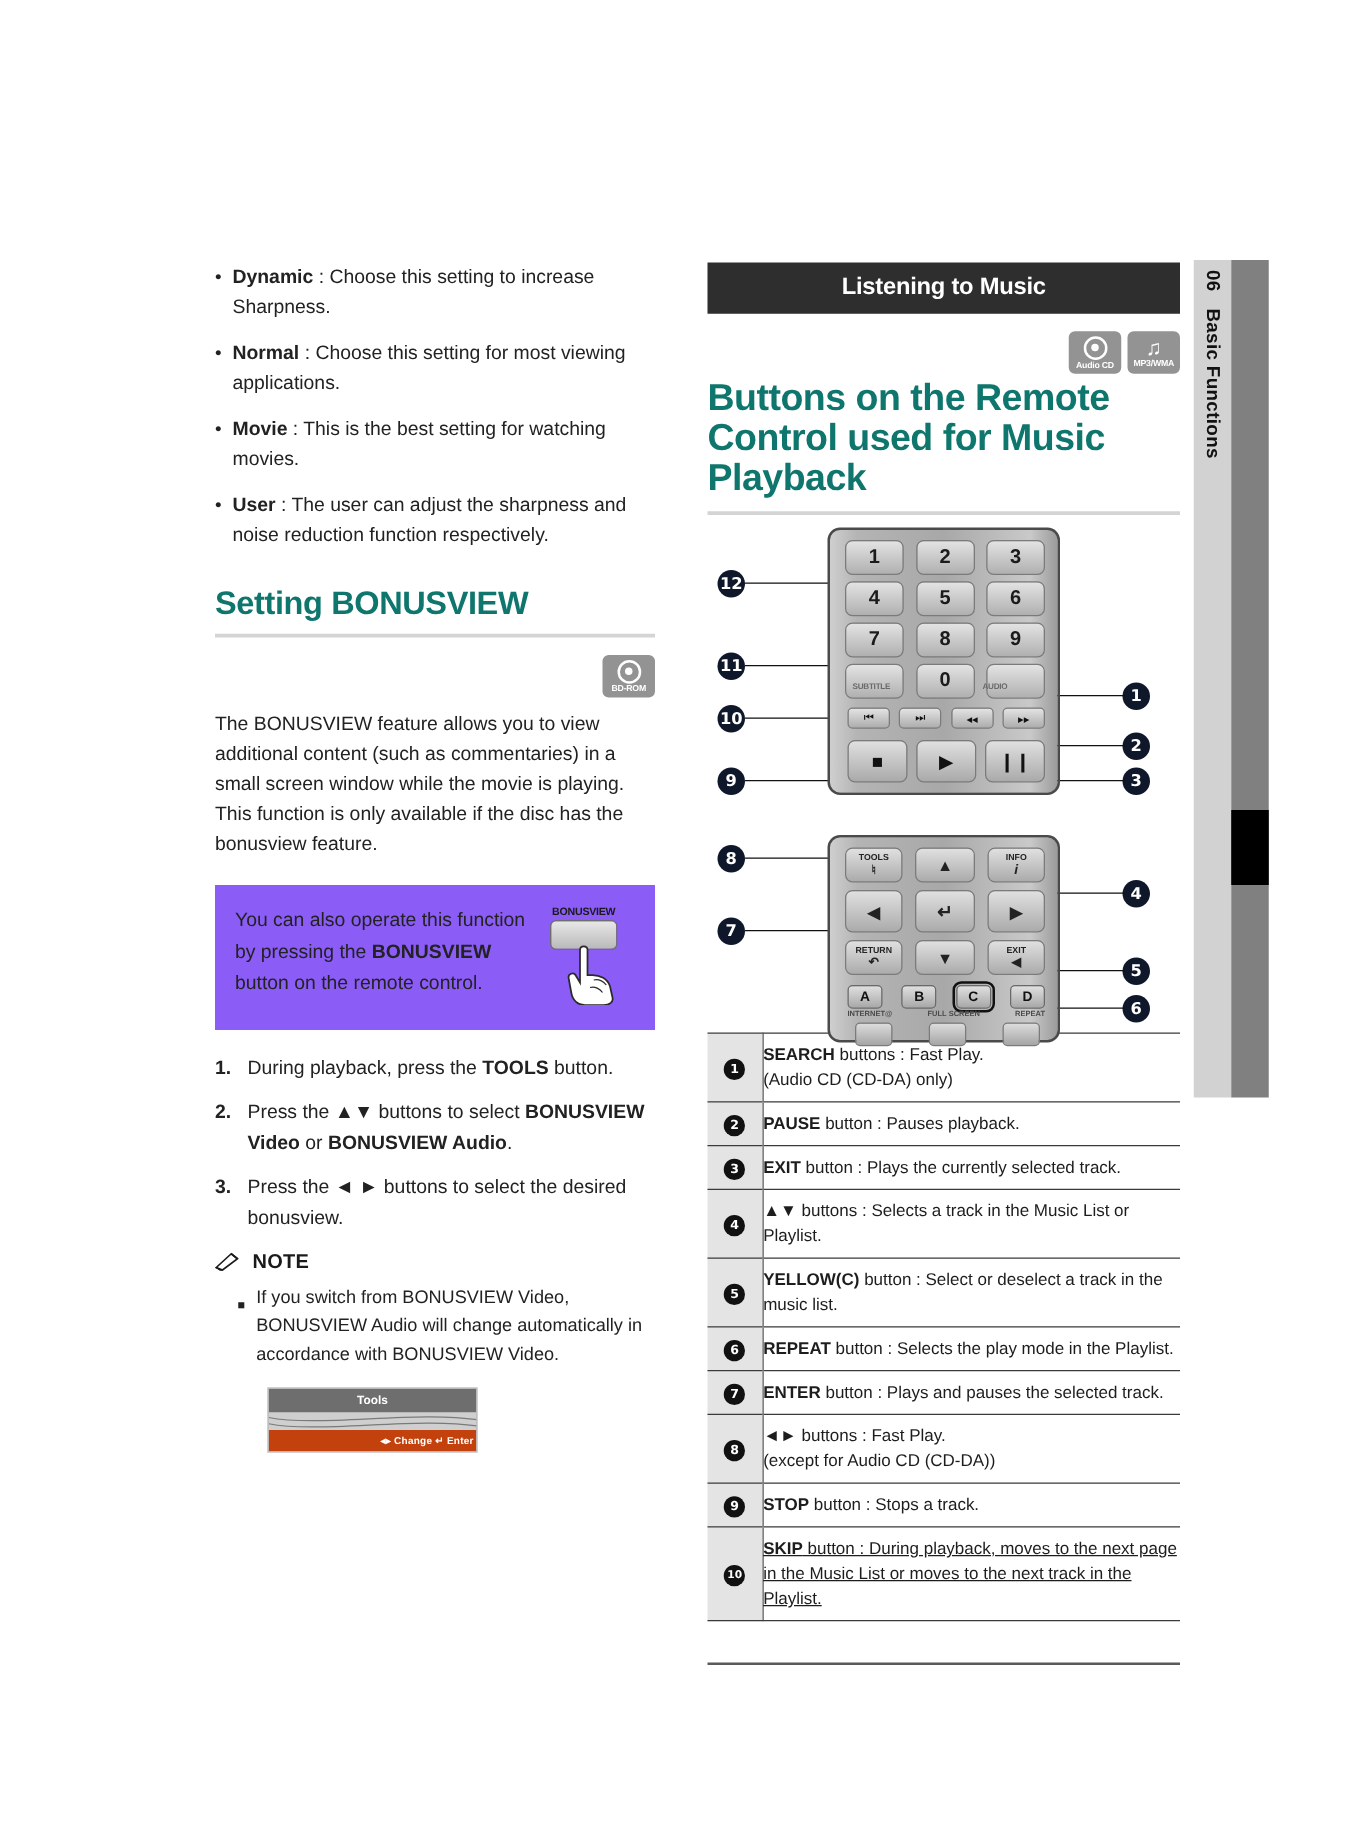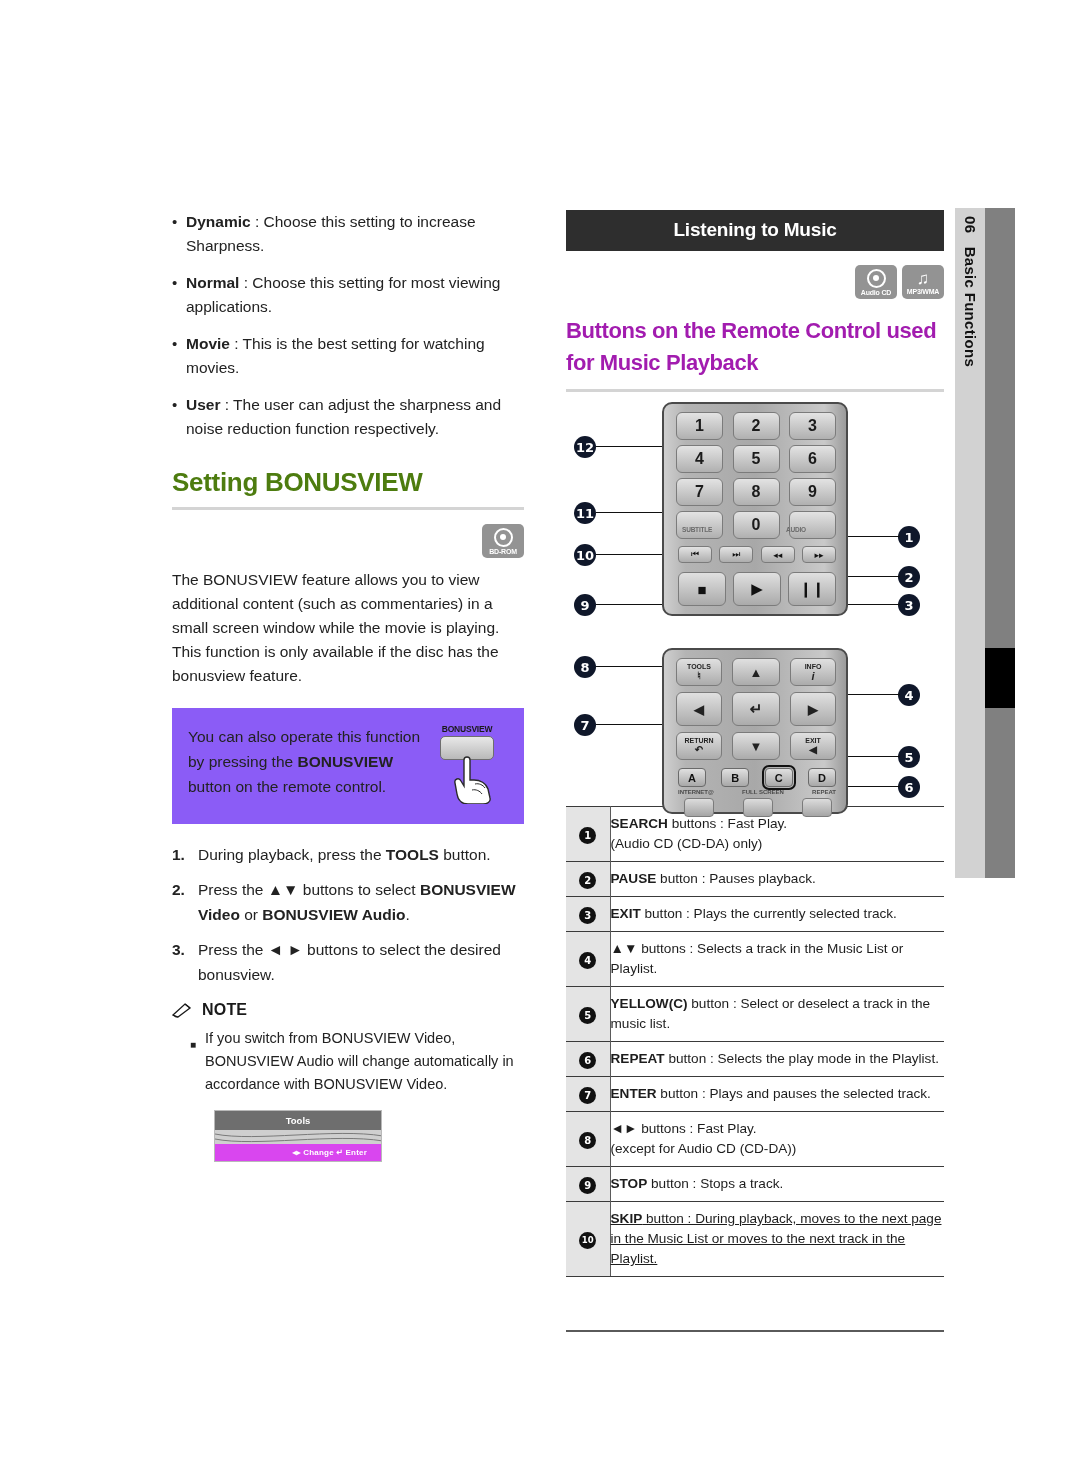--- a/index.html
+++ b/index.html
@@ -45,21 +45,21 @@
   .bullet-row {
     display: flex; font-size: 15.5px; line-height: 24px;
     margin-bottom: 13px; color: #222;
   }
   .bullet-dot { width: 14px; flex: 0 0 14px; text-align: left; font-size: 15px; }
   .bullet-text { flex: 1; }
   .bullet-text b { font-weight: bold; }
 
   h2.sec-title {
     font-size: 26px; font-weight: bold; letter-spacing: -0.3px;
-    margin-top: 26px; margin-bottom: 9px; color: #4d7c0f;
+    margin-top: 26px; margin-bottom: 9px; color: #0f766e;
   }
   .rule {
     height: 3px; background: #d4d4d4; margin-bottom: 0;
   }
 
   .icon-row { display: flex; justify-content: flex-end; margin-top: 14px; height: 34px; }
   .disc-icon {
     width: 42px; height: 34px; background: #939393; border-radius: 5px;
     position: relative; margin-left: 5px;
     display: flex; flex-direction: column; align-items: center; justify-content: center;
@@ -101,21 +101,21 @@
 
   ol.steps { margin-top: 18px; list-style: none; }
   ol.steps li {
     display: flex; font-size: 15.5px; line-height: 25px; margin-bottom: 10px; color: #222;
   }
   ol.steps .num { width: 26px; flex: 0 0 26px; font-weight: bold; }
   ol.steps .stp { flex: 1; }
   ol.steps b { font-weight: bold; }
 
   .note-head {
-    display: flex; align-items: center; gap: 8px;
+    display: flex; gap: 8px;
     margin-top: 14px; margin-bottom: 8px;
   }
   .note-head .pen { width: 22px; height: 16px; }
   .note-head .t { font-size: 16px; font-weight: bold; letter-spacing: 0.2px; }
   .note-item {
     display: flex; font-size: 14.5px; line-height: 23px; color: #222;
     margin-left: 18px;
   }
   .note-item .sq { width: 15px; flex: 0 0 15px; font-size: 10px; padding-top: 6px; }
 
@@ -132,33 +132,33 @@
   .osd-wave { height: 14px; position: relative; background: #cfcfcf; }
   .osd-body { padding: 4px 8px 8px; }
   .osd-line {
     display: flex; font-size: 8px; font-weight: bold; color: #141414;
     line-height: 14px; white-space: nowrap;
   }
   .osd-line .k { flex: 0 0 84px; }
   .osd-line .v { flex: 1; text-align: center; }
   .osd-line .a { flex: 0 0 16px; text-align: right; }
   .osd-foot {
-    background: #d946ef; color: #fff; font-size: 8px; font-weight: bold;
-    text-align: right; padding: 4px 14px 4px 0; letter-spacing: 0.2px;
+    background: #c2410c; color: #fff; font-size: 8px; font-weight: bold;
+    text-align: right; padding: 4px 2px 4px 0; letter-spacing: 0.2px;
   }
 
   
   .col-right { position: absolute; left: 566px; top: 210px; width: 378px; }
   .banner {
     background: #2e2e2e; color: #fff; font-size: 19px; font-weight: bold;
     text-align: center; padding: 9px 0 10px; letter-spacing: -0.2px;
   }
   h2.big-title {
-    font-size: 22px; font-weight: bold; line-height: 32px;
-    margin-top: 16px; letter-spacing: -0.4px; color: #a21caf;
+    font-size: 30px; font-weight: bold; line-height: 32px;
+    margin-top: 4px; letter-spacing: -0.4px; color: #0f766e;
   }
   .rule2 { height: 3px; background: #d4d4d4; margin-top: 10px; }
 
   
   .remote-area { position: relative; height: 400px; margin-top: 6px; }
   .callout {
     position: absolute; width: 22px; height: 22px; border-radius: 50%;
     background: #0f172a; color: #fff; font-size: 13px; font-weight: bold;
     display: flex; align-items: center; justify-content: center;
     font-family: "DejaVu Sans", sans-serif;

